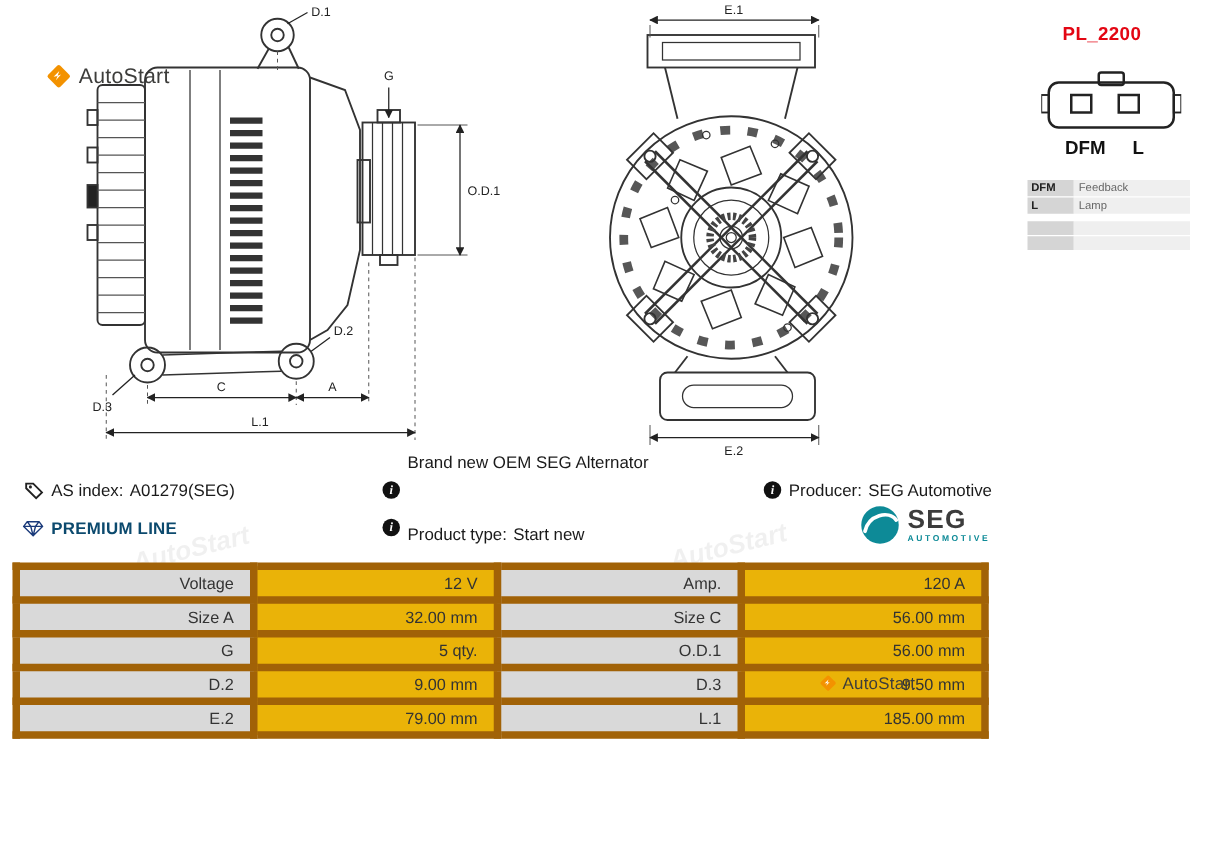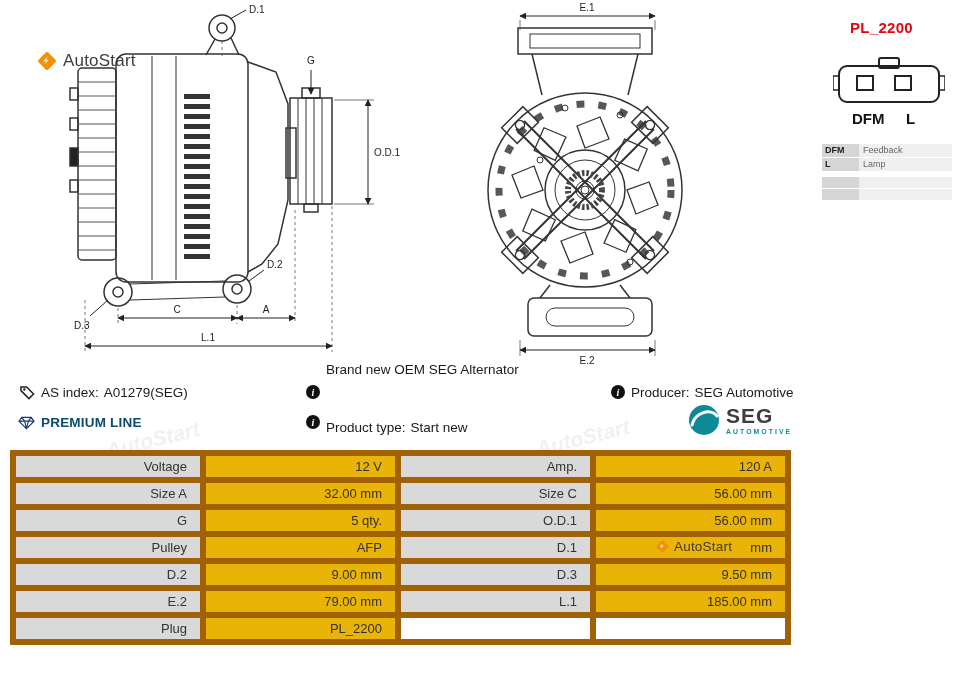--- a/index.html
+++ b/index.html
@@ -323,42 +323,30 @@
         <td class="lc">Size C</td>
         <td class="vc">56.00 mm</td>
       </tr>
       <tr>
         <td class="lc">G</td>
         <td class="vc">5 qty.</td>
         <td class="lc">O.D.1</td>
         <td class="vc">56.00 mm</td>
       </tr>
       <tr>
-        <td class="lc">Pulley</td>
-        <td class="vc">AFP</td>
-        <td class="lc">D.1</td>
-        <td class="vc">mm</td>
-      </tr>
-      <tr>
         <td class="lc">D.2</td>
         <td class="vc">9.00 mm</td>
         <td class="lc">D.3</td>
         <td class="vc">9.50 mm</td>
       </tr>
       <tr>
         <td class="lc">E.2</td>
         <td class="vc">79.00 mm</td>
         <td class="lc">L.1</td>
         <td class="vc">185.00 mm</td>
-      </tr>
-      <tr>
-        <td class="lc">Plug</td>
-        <td class="vc">PL_2200</td>
-        <td class="blank"></td>
-        <td class="blank"></td>
       </tr>
     </tbody>
   </table>
 
   <div class="abs cell-logo">
     <svg width="15" height="15" viewBox="0 0 24 24">
       <rect x="4.5" y="4.5" width="15" height="15" rx="2" transform="rotate(45 12 12)" fill="#f39200"></rect>
       <path d="M7.5,12.5 L12.5,7.5 L11,11.5 L14,10.5 L9.5,15.5 L11,11.8 Z" fill="#fff"></path>
     </svg>
     <span class="brand-text"><span class="b1">Auto</span><span class="b2">Start</span></span>

